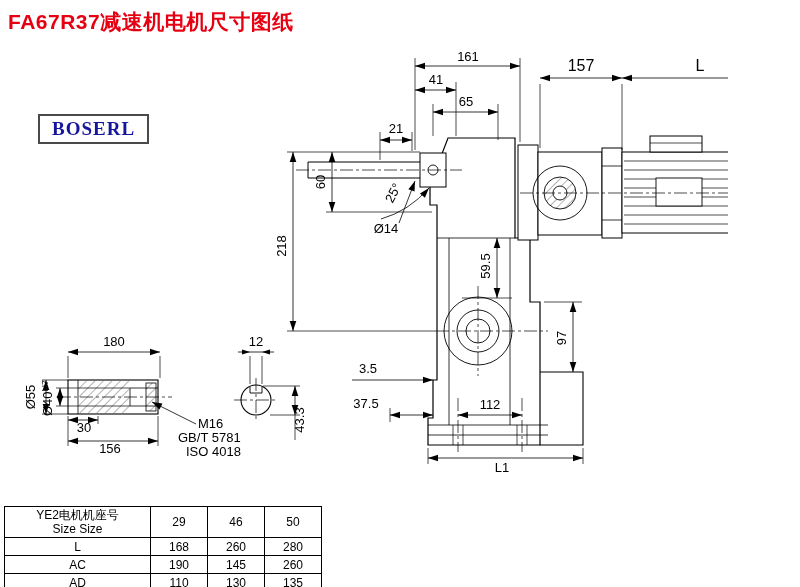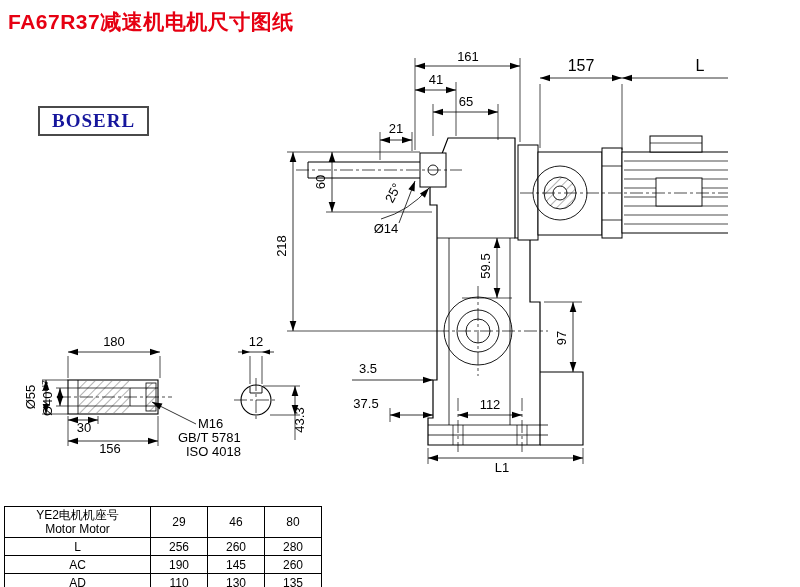--- a/index.html
+++ b/index.html
@@ -1,20 +1,20 @@
 <!DOCTYPE html>
 <html><head>
 <meta charset="utf-8">
 <style>
   html,body{margin:0;padding:0;background:#fff;}
   .stage{position:relative;width:728px;height:587px;background:#fff;overflow:hidden;
          font-family:"Liberation Sans",sans-serif;}
   .title{position:absolute;left:8px;top:8px;font-size:21px;font-weight:bold;color:#e60012;
          letter-spacing:0.5px;}
-  .logo{position:absolute;left:38px;top:106px;border:2px solid #4a4a4a;padding:2px 12px;
+  .logo{position:absolute;left:38px;top:114px;border:2px solid #4a4a4a;padding:2px 12px;
         font-family:"Liberation Serif",serif;font-size:19px;font-weight:bold;color:#16169c;
         letter-spacing:1px;background:#fff;}
   svg{position:absolute;left:0;top:0;}
   svg text{font-family:"Liberation Sans",sans-serif;font-size:13px;fill:#000;text-anchor:middle;}
   svg text.big{font-size:16px;}
   svg text.left{text-anchor:start;}
   .spec{position:absolute;left:4px;top:506px;border-collapse:collapse;table-layout:fixed;
         width:318px;font-size:12px;color:#000;background:#fff;}
   .spec td{border:1px solid #000;text-align:center;vertical-align:middle;padding:0;height:17px;}
   .spec td.hdr{height:30px;line-height:14px;}
@@ -269,29 +269,29 @@
     <colgroup>
         <col class="c0">
         <col class="cn">
         <col class="cn">
         <col class="cn">
       </colgroup>
     <tbody>
         <tr>
       <td class="hdr">
         <div>YE2电机机座号</div>
-        <div>Motor Motor</div>
+        <div>Size Size</div>
       </td>
       <td>29</td>
       <td>46</td>
-      <td>80</td>
+      <td>50</td>
     </tr>
     <tr>
       <td>L</td>
-      <td>256</td>
+      <td>168</td>
       <td>260</td>
       <td>280</td>
     </tr>
     <tr>
       <td>AC</td>
       <td>190</td>
       <td>145</td>
       <td>260</td>
     </tr>
     <tr>

